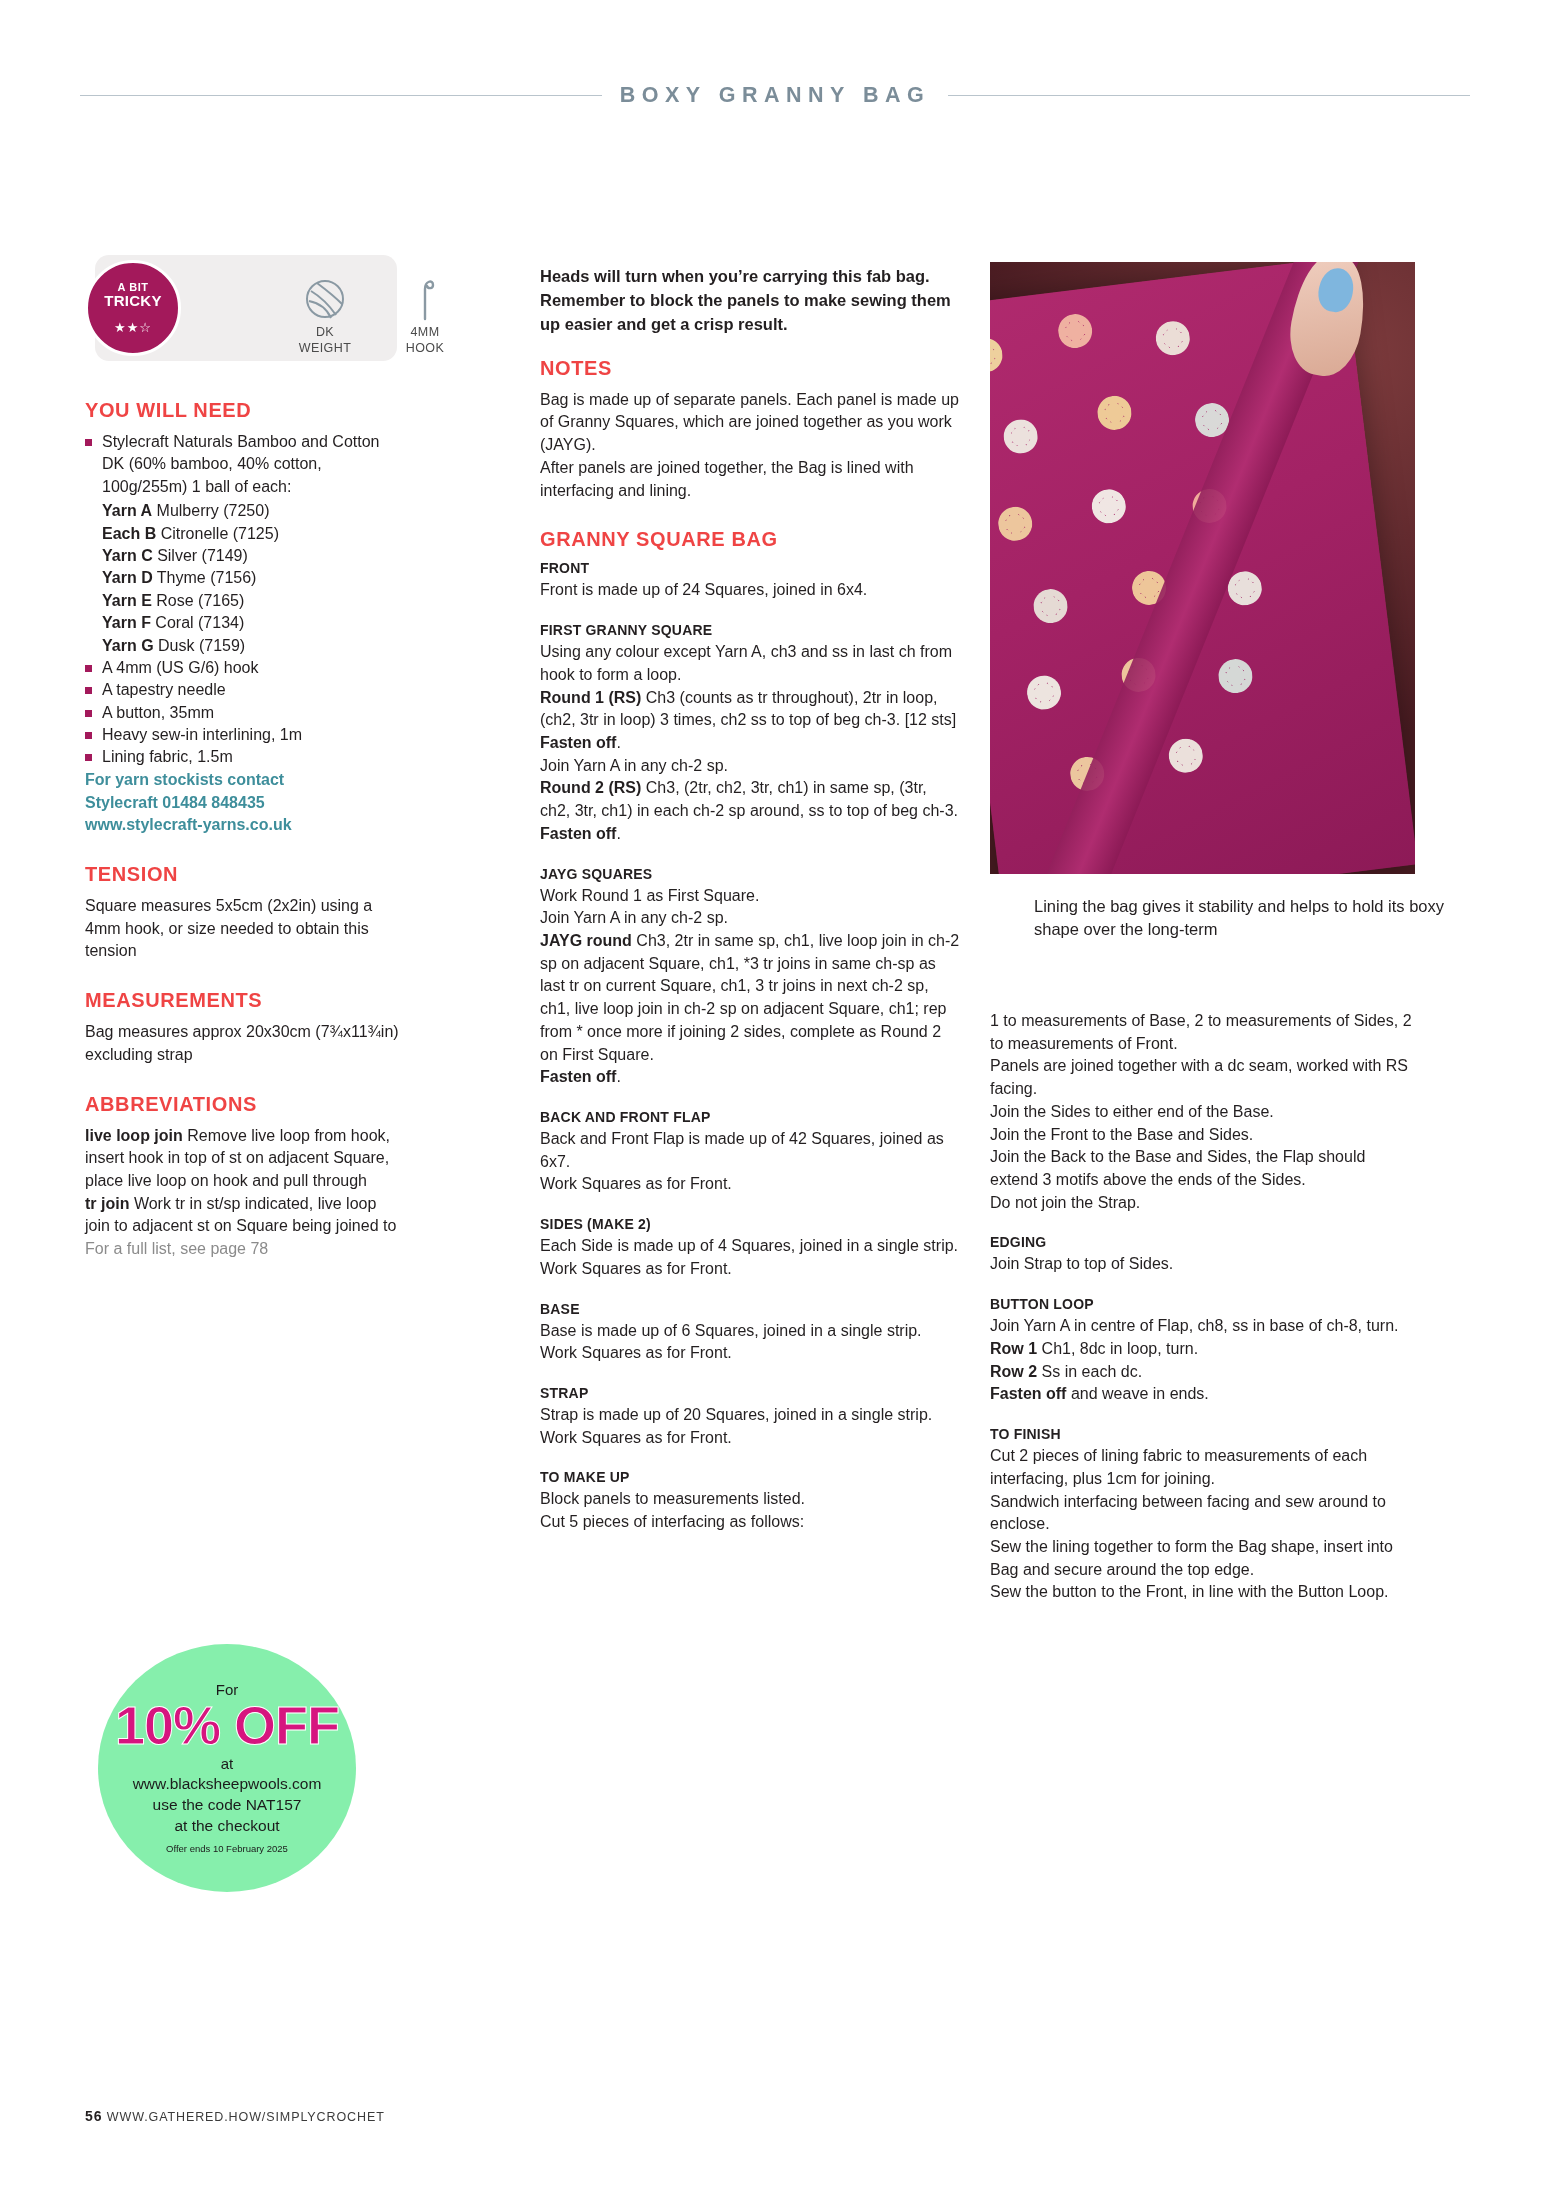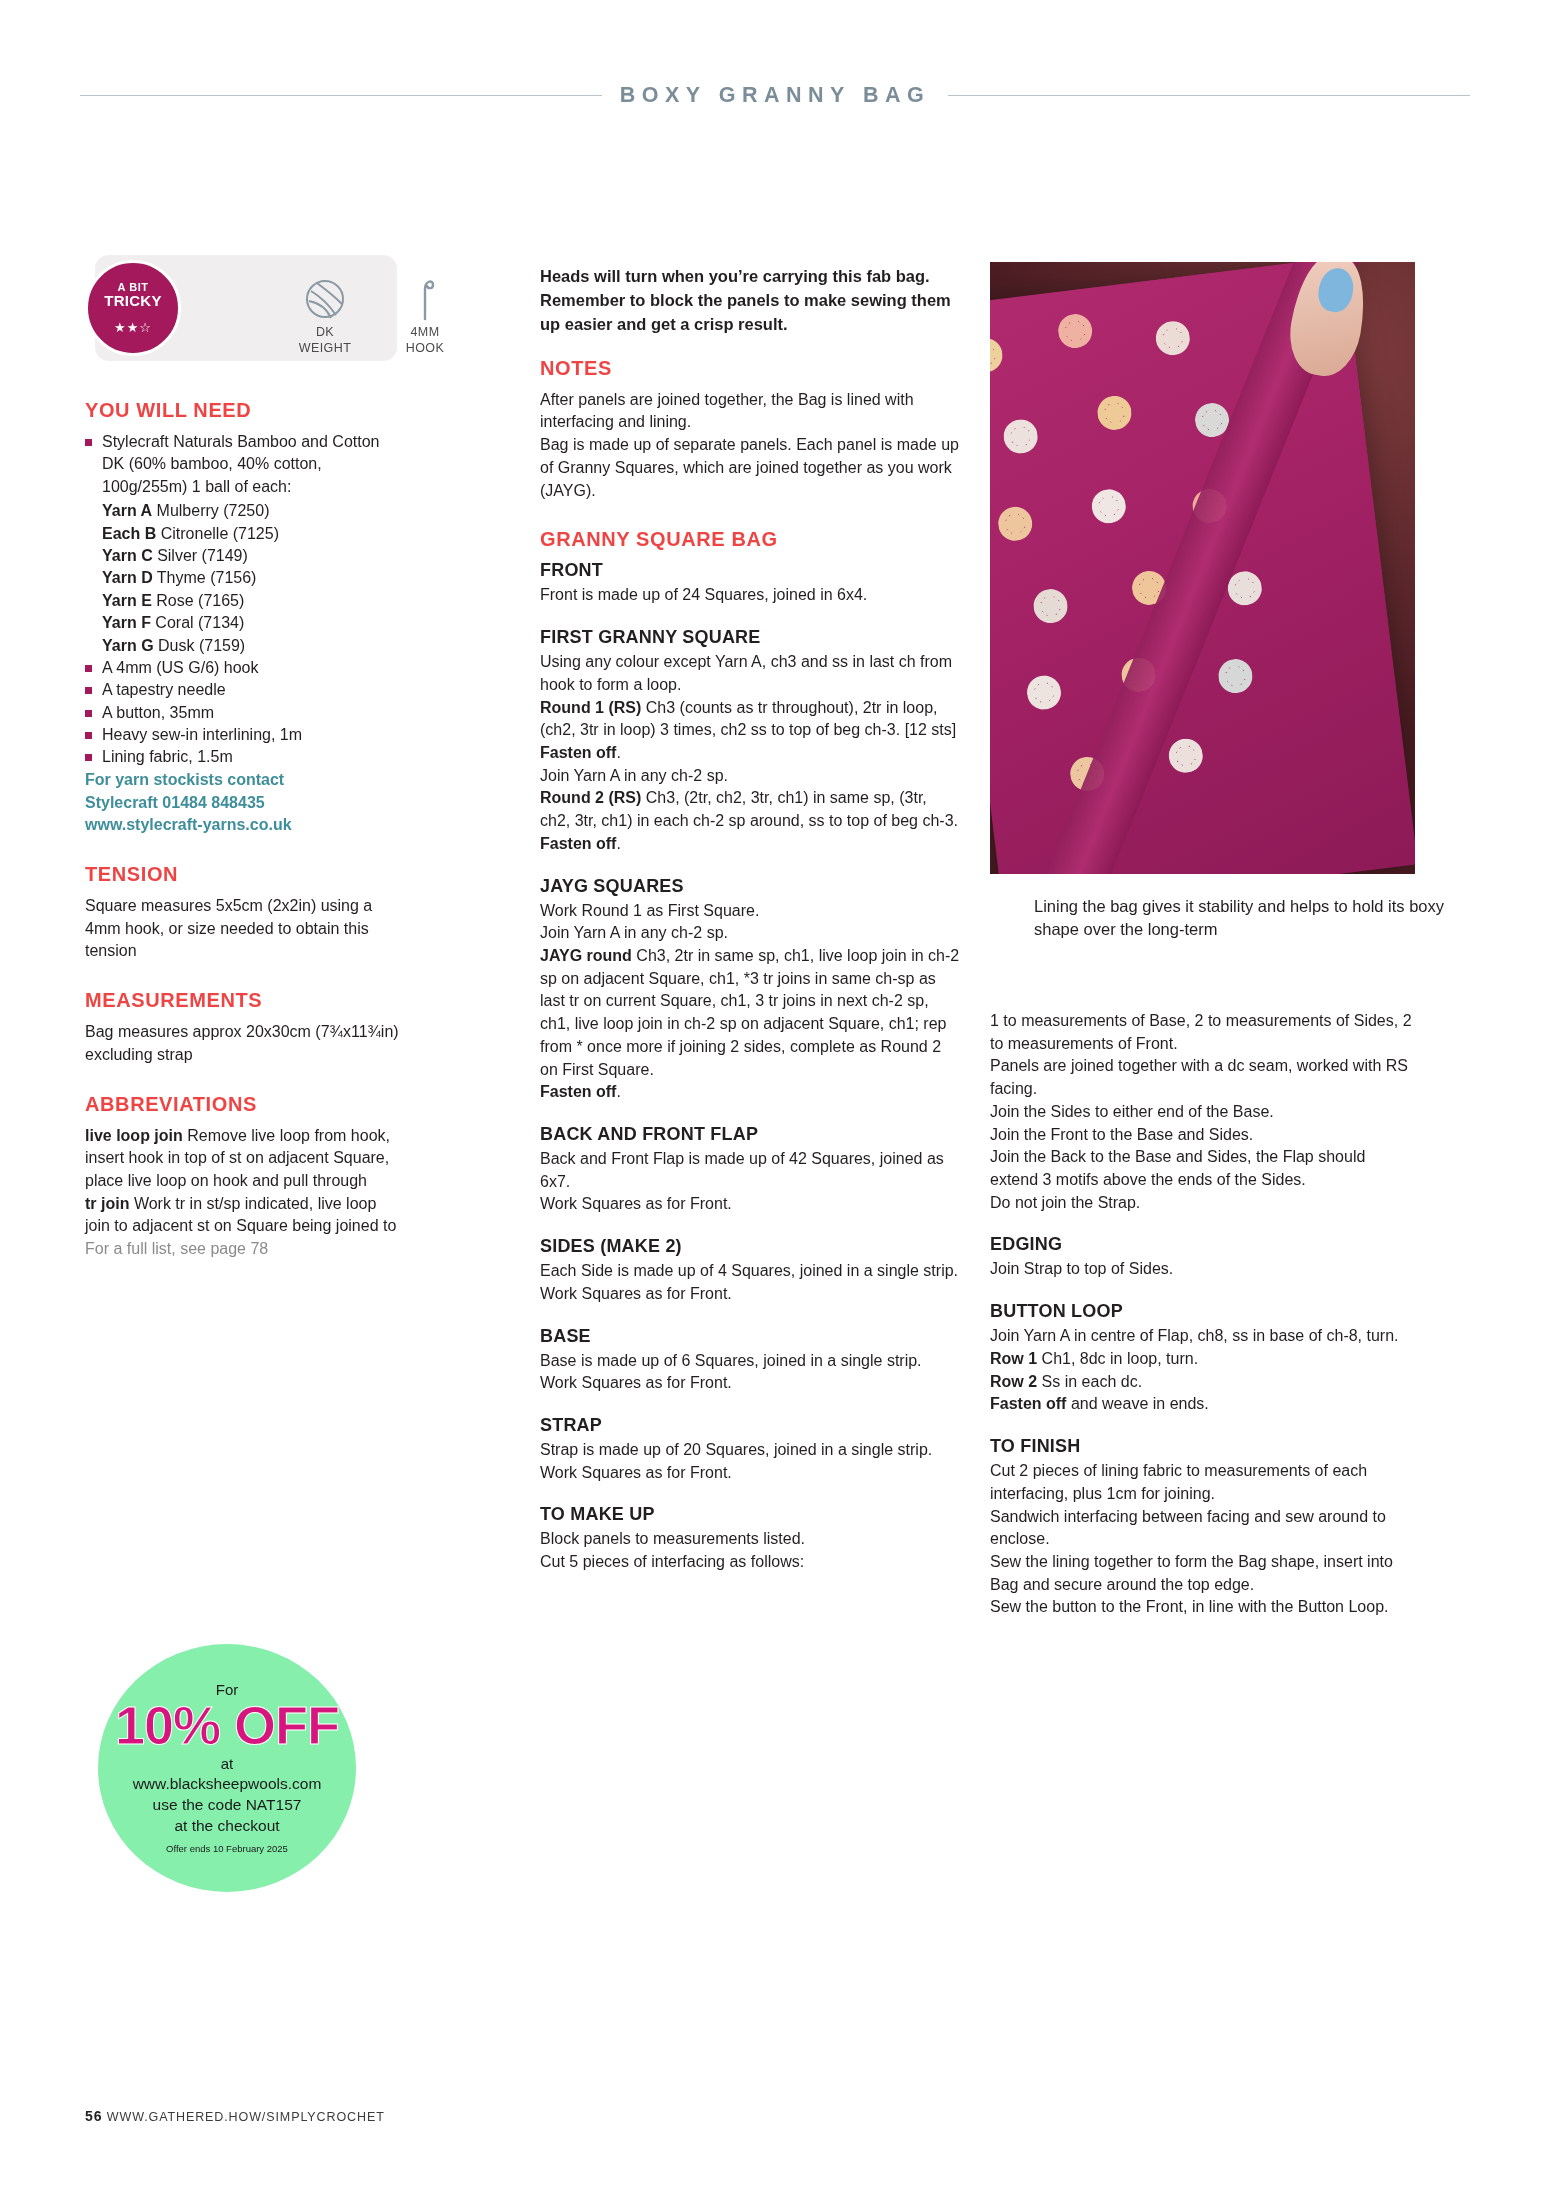--- a/index.html
+++ b/index.html
@@ -123,21 +123,21 @@
   h2.sec {
     font-size: 20px;
     color: #ef4444;
     letter-spacing: .6px;
     font-weight: 700;
     margin: 26px 0 9px 0;
     text-transform: uppercase;
   }
   h2.sec.first { margin-top: 0; }
   h3.sub {
-    font-size: 18px;
+    font-size: 14px;
     font-weight: 700;
     margin: 20px 0 3px 0;
     color: #231f20;
     letter-spacing: .2px;
   }
   p {
     margin: 0 0 0 0;
     font-size: 16px;
     line-height: 1.42;
     color: #231f20;
@@ -394,22 +394,22 @@
     <div class="url">www.blacksheepwools.com</div>
     <div class="code">use the code NAT157</div>
     <div class="checkout">at the checkout</div>
     <div class="ends">Offer ends 10 February 2025</div>
   </div>
 
   <div class="col2">
     <p class="intro">Heads will turn when you’re carrying this fab bag.  Remember to block the panels  to make sewing them up easier and get a crisp result.</p>
 
     <h2 class="sec" style="margin-top:0">NOTES</h2>
+    <p>Bag is made up of separate panels. Each panel is made up of Granny Squares, which are joined together as you work (JAYG).</p>
     <p>After panels are joined together, the Bag is lined with interfacing and lining.</p>
-    <p>Bag is made up of separate panels. Each panel is made up of Granny Squares, which are joined together as you work (JAYG).</p>
 
     <h2 class="sec">GRANNY SQUARE BAG</h2>
     <h3 class="sub" style="margin-top:0">FRONT</h3>
     <p>Front is made up of 24 Squares, joined in 6x4.</p>
 
     <h3 class="sub">FIRST GRANNY SQUARE</h3>
     <p>Using any colour except Yarn A, ch3 and ss in last ch from hook to form a loop.</p>
     <p><b>Round 1 (RS)</b><span> Ch3 (counts as tr throughout), 2tr in loop, (ch2, 3tr in loop) 3 times, ch2 ss to top of beg ch-3. [12 sts]</span></p>
     <p><b>Fasten off</b><span>.</span></p>
     <p>Join Yarn A in any ch-2 sp.</p>

